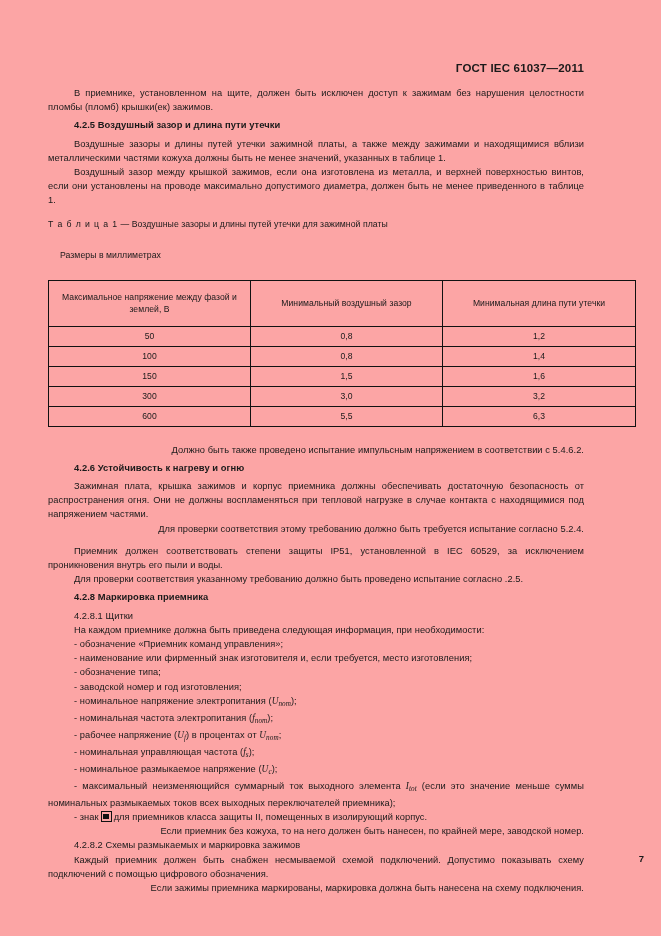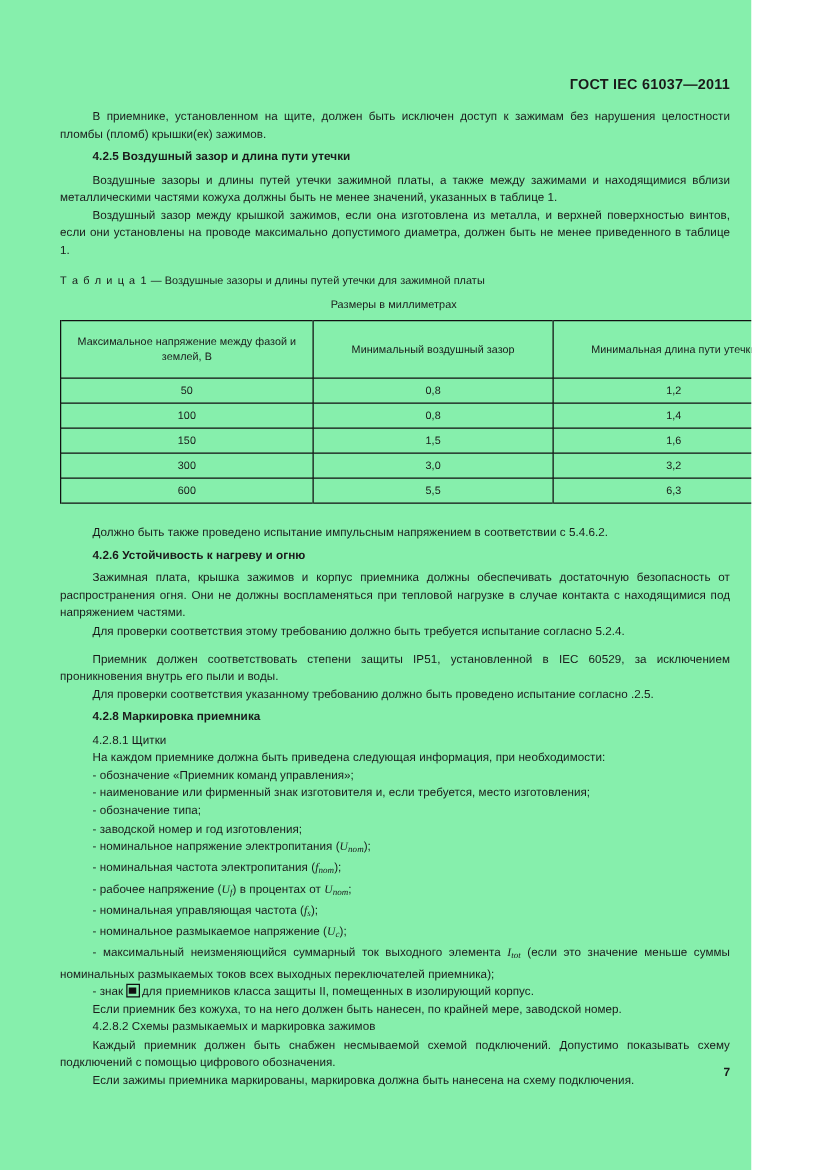--- a/index.html
+++ b/index.html
@@ -6,23 +6,23 @@
     margin: 0;
     padding: 0;
     background: #ffffff;
   }
   body {
     font-family: "Liberation Sans", sans-serif;
     color: #1a1a1a;
   }
   .page {
     position: relative;
-    width: 601px;
+    width: 661px;
     height: 936px;
-    background: #86efac;
+    background: #fca5a5;
     overflow: hidden;
     box-sizing: border-box;
   }
   .content {
     position: absolute;
     left: 48px;
     top: 0;
     width: 536px;
   }
 
@@ -39,21 +39,21 @@
 
   
   .para {
     font-size: 9.3px;
     line-height: 14.2px;
     text-align: justify;
     margin: 0;
     letter-spacing: 0.05px;
   }
   .para.indent { text-indent: 26px; }
-  .para.nojust { text-align: left; }
+  .para.nojust { text-align: right; }
 
   .heading {
     font-size: 9.4px;
     font-weight: bold;
     line-height: 14.2px;
     margin: 0;
     padding-left: 26px;
     letter-spacing: 0.05px;
   }
   .subheading {
@@ -110,22 +110,22 @@
   .table-caption {
     font-size: 8.7px;
     line-height: 13px;
     margin: 0;
     letter-spacing: 0.9px;
   }
   .table-caption .cap-rest { letter-spacing: 0.05px; }
   .table-units {
     font-size: 8.7px;
     line-height: 13px;
-    margin: 0;
-    text-align: center;
+    margin: 12px;
+    text-align: left;
     padding-right: 2px;
     letter-spacing: 0.05px;
   }
 
   table.spec {
     border-collapse: collapse;
     width: 536px;
     table-layout: fixed;
     border: 1.6px solid #111;
   }

